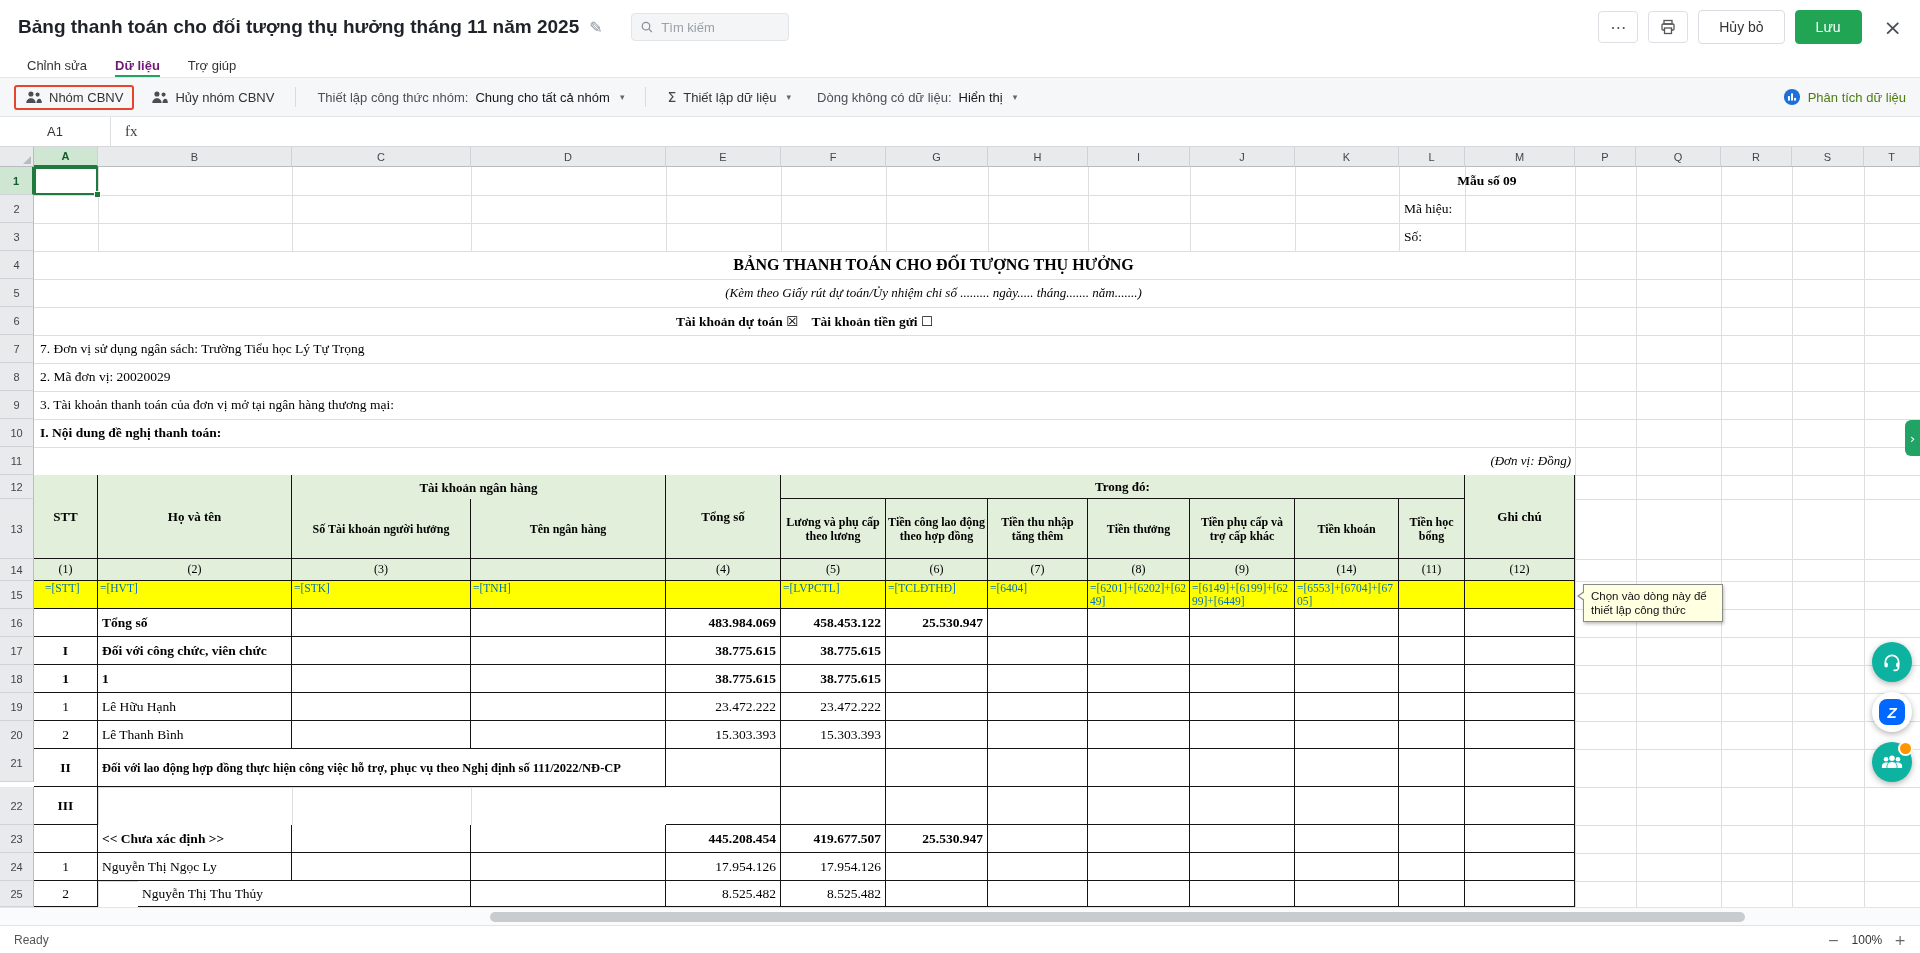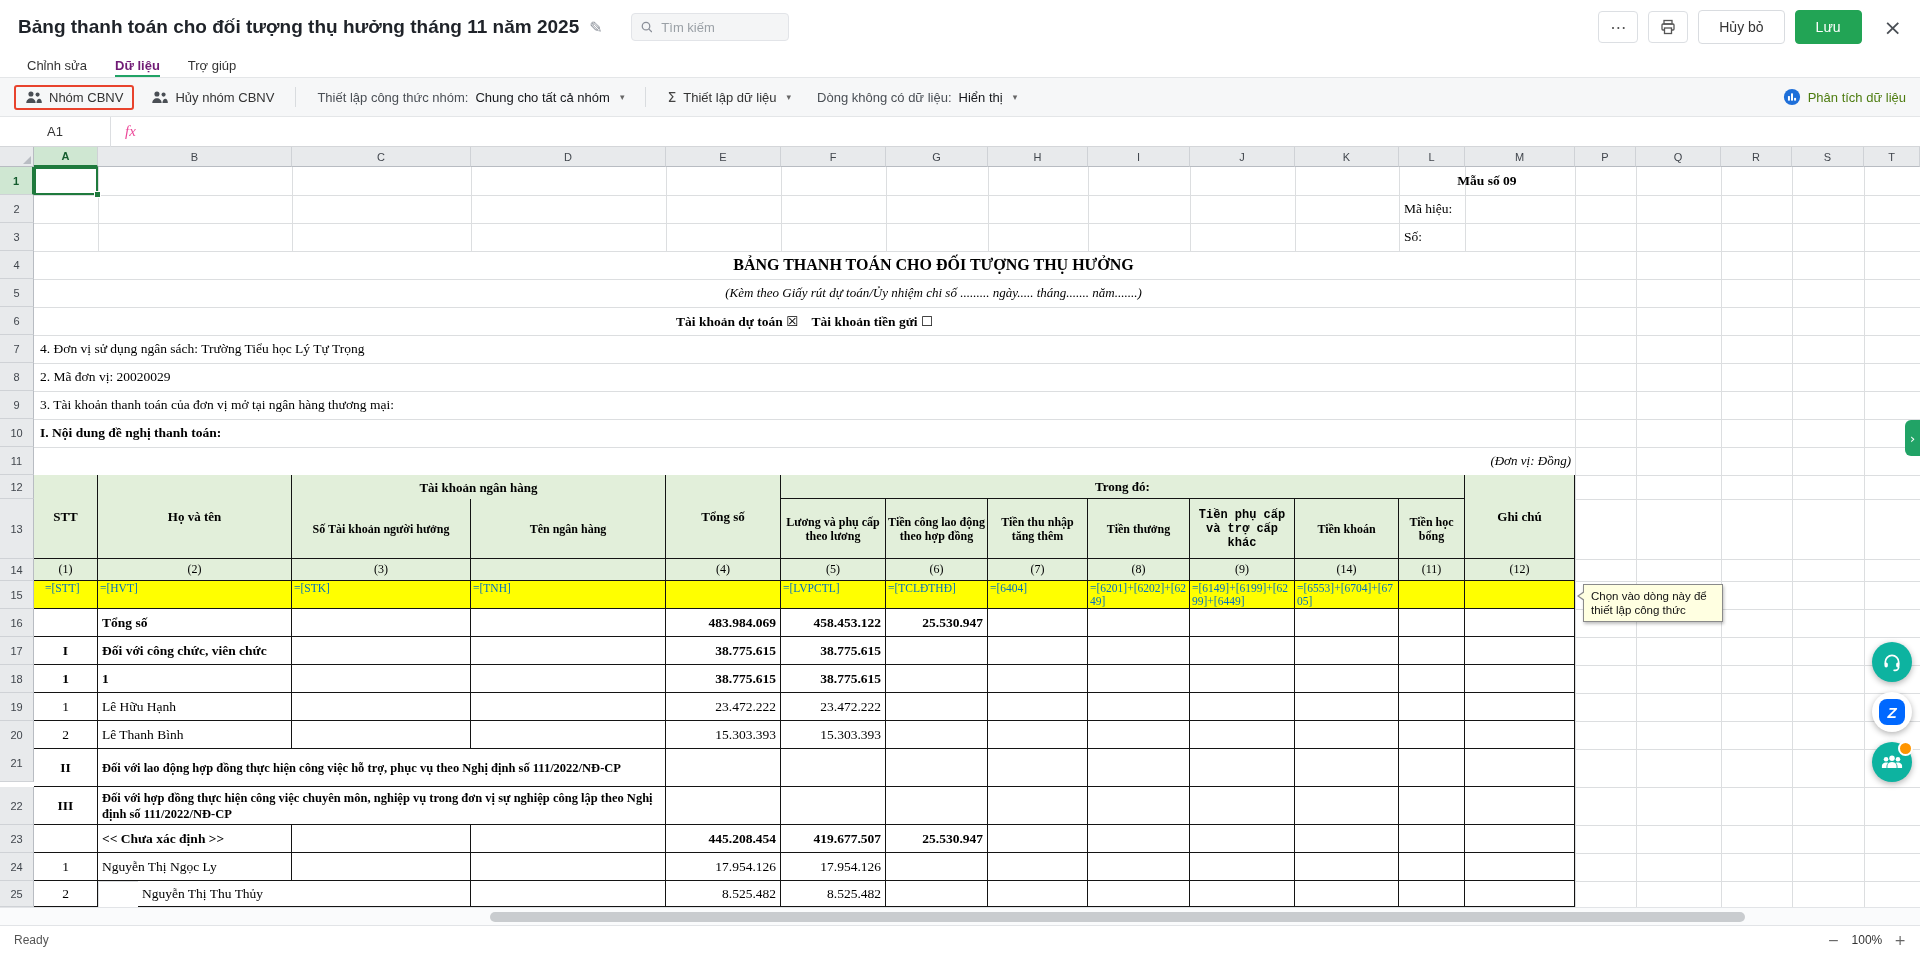--- a/index.html
+++ b/index.html
@@ -28,21 +28,21 @@
   .tbsep{width:1px;height:20px;background:#d9dcdf;margin:0 4px;}
   .tblabel{color:#4a4f55;}
   .tbvalue{color:#16181c;}
   .chev{font-family:"DejaVu Sans",sans-serif;font-size:9px;color:#666;margin-left:3px;}
   .sigma{font-family:"DejaVu Sans",sans-serif;font-size:14px;color:#444;}
   .toolbar-right{margin-left:auto;display:flex;align-items:center;gap:7px;cursor:pointer;}
   .analyze-label{color:#4d7c0f;font-size:13px;}
   
   .fbar{position:absolute;left:0;top:117px;width:1920px;height:30px;background:#fff;border-bottom:1px solid #d4d6d9;display:flex;align-items:center;box-sizing:border-box;}
   .namebox{width:110px;height:30px;line-height:30px;text-align:center;font-size:13px;color:#333;border-right:1px solid #dcdee1;cursor:pointer;}
-  .fxmark{font-family:"Liberation Serif",serif;font-style:italic;font-size:15px;color:#ec4899;padding:0 14px;text-align:center;}
+  .fxmark{font-family:"Liberation Serif",serif;font-size:15px;color:#404040;padding:0 14px;text-align:center;}
   .finput{flex:1;height:100%;}
   
   #sheet{position:absolute;left:0;top:147px;width:1920px;height:760px;background:#fff;overflow:hidden;}
   .corner{position:absolute;left:0;top:0;width:34px;height:20px;background:#e8eaec;border-right:1px solid #b8bcc2;border-bottom:1px solid #b8bcc2;box-sizing:border-box;}
   .corner::after{content:'';position:absolute;right:2px;bottom:2px;border-left:8px solid transparent;border-bottom:8px solid #b9bdc3;}
   .colhdr,.rowhdr{position:absolute;background:#e8eaec;font-size:11px;color:#41464d;display:flex;align-items:center;justify-content:center;box-sizing:border-box;cursor:pointer;}
   .colhdr{border-right:1px solid #cfd2d6;border-bottom:1px solid #b8bcc2;}
   .rowhdr{border-bottom:1px solid #cfd2d6;border-right:1px solid #b8bcc2;}
   .colhdr.sel{background:#cfe7d2;color:#145c2e;font-weight:bold;border-bottom:2px solid #1f7a3d;}
   .rowhdr.sel{background:#cfe7d2;color:#145c2e;font-weight:bold;border-right:2px solid #1f7a3d;}
@@ -277,38 +277,38 @@
     <div class="mcover" style="left: 35px; top: 217px; width: 1539px; height: 27px;"></div>
     <div class="mcover" style="left: 35px; top: 245px; width: 1539px; height: 27px;"></div>
     <div class="mcover" style="left: 35px; top: 273px; width: 1539px; height: 27px;"></div>
     <div class="mcover" style="left: 35px; top: 301px; width: 1539px; height: 27px;"></div>
     <div class="doc b center" style="left: 1399px; top: 20px; width: 176px; height: 28px;">Mẫu số 09</div>
     <div class="doc " style="left: 1404px; top: 48px; width: 171px; height: 28px;">Mã hiệu:</div>
     <div class="doc " style="left: 1404px; top: 76px; width: 171px; height: 28px;">Số:</div>
     <div class="doc b center title" style="left: 292px; top: 104px; width: 1283px; height: 28px;">BẢNG THANH TOÁN CHO ĐỐI TƯỢNG THỤ HƯỞNG</div>
     <div class="doc i center" style="left: 292px; top: 132px; width: 1283px; height: 28px;">(Kèm theo Giấy rút dự toán/Ủy nhiệm chi số ......... ngày..... tháng....... năm.......)</div>
     <div class="doc b center acc" style="left: 34px; top: 160px; width: 1541px; height: 28px;">Tài khoản dự toán ☒    Tài khoản tiền gửi ☐</div>
-    <div class="doc " style="left: 40px; top: 188px; width: 1210px; height: 28px;">4. Đơn vị sử dụng ngân sách: Trường Tiểu học Lý Tự Trọng</div>
+    <div class="doc " style="left: 40px; top: 188px; width: 1210px; height: 28px;">7. Đơn vị sử dụng ngân sách: Trường Tiểu học Lý Tự Trọng</div>
     <div class="doc " style="left: 40px; top: 216px; width: 1210px; height: 28px;">2. Mã đơn vị: 20020029</div>
     <div class="doc " style="left: 40px; top: 244px; width: 1210px; height: 28px;">3. Tài khoản thanh toán của đơn vị mở tại ngân hàng thương mại:</div>
     <div class="doc b" style="left: 40px; top: 272px; width: 1210px; height: 28px;">I. Nội dung đề nghị thanh toán:</div>
     <div class="doc i right" style="left: 1200px; top: 300px; width: 371px; height: 28px;">(Đơn vị: Đồng)</div>
     <div class="tframe" style="left: 34px; top: 328px; width: 1541px; height: 432px;"></div>
     <div class="tcell th big" style="left: 34px; top: 328px; width: 64px; height: 84px;">STT</div>
     <div class="tcell th big" style="left: 98px; top: 328px; width: 194px; height: 84px;">Họ và tên</div>
     <div class="tcell th big" style="left: 292px; top: 328px; width: 374px; height: 27px;">Tài khoản ngân hàng</div>
     <div class="tcell th" style="left: 471px; top: 352px; width: 195px; height: 60px;">Tên ngân hàng</div>
     <div class="tcell th" style="left: 292px; top: 352px; width: 179px; height: 60px;">Số Tài khoản người hưởng</div>
     <div class="tcell th big" style="left: 666px; top: 328px; width: 115px; height: 84px;">Tổng số</div>
     <div class="tcell th big" style="left: 781px; top: 328px; width: 684px; height: 24px;">Trong đó:</div>
     <div class="tcell th" style="left: 781px; top: 352px; width: 105px; height: 60px;">Lương và phụ cấp theo lương</div>
     <div class="tcell th" style="left: 886px; top: 352px; width: 102px; height: 60px;">Tiền công lao động theo hợp đồng</div>
     <div class="tcell th" style="left: 988px; top: 352px; width: 100px; height: 60px;">Tiền thu nhập tăng thêm</div>
     <div class="tcell th" style="left: 1088px; top: 352px; width: 102px; height: 60px;">Tiền thưởng</div>
-    <div class="tcell th" style="left: 1190px; top: 352px; width: 105px; height: 60px; font-family: Liberation Mono, monospace;">Tiền phụ cấp và trợ cấp khác</div>
+    <div class="tcell th" style="left: 1190px; top: 352px; width: 105px; height: 60px;">Tiền phụ cấp và trợ cấp khác</div>
     <div class="tcell th" style="left: 1295px; top: 352px; width: 104px; height: 60px;">Tiền khoán</div>
     <div class="tcell th" style="left: 1399px; top: 352px; width: 66px; height: 60px;">Tiền học bổng</div>
     <div class="tcell th big" style="left: 1465px; top: 328px; width: 110px; height: 84px;">Ghi chú</div>
     <div class="tcell cnum" style="left: 34px; top: 412px; width: 64px; height: 22px;">(1)</div>
     <div class="tcell cnum" style="left: 98px; top: 412px; width: 194px; height: 22px;">(2)</div>
     <div class="tcell cnum" style="left: 292px; top: 412px; width: 179px; height: 22px;">(3)</div>
     <div class="tcell cnum" style="left: 471px; top: 412px; width: 195px; height: 22px;"></div>
     <div class="tcell cnum" style="left: 666px; top: 412px; width: 115px; height: 22px;">(4)</div>
     <div class="tcell cnum" style="left: 781px; top: 412px; width: 105px; height: 22px;">(5)</div>
     <div class="tcell cnum" style="left: 886px; top: 412px; width: 102px; height: 22px;">(6)</div>
@@ -401,21 +401,20 @@
     <div class="tcell dc num bold" style="left: 666px; top: 602px; width: 115px; height: 38px;"></div>
     <div class="tcell dc num bold" style="left: 781px; top: 602px; width: 105px; height: 38px;"></div>
     <div class="tcell dc num bold" style="left: 886px; top: 602px; width: 102px; height: 38px;"></div>
     <div class="tcell dc" style="left: 988px; top: 602px; width: 100px; height: 38px;"></div>
     <div class="tcell dc" style="left: 1088px; top: 602px; width: 102px; height: 38px;"></div>
     <div class="tcell dc" style="left: 1190px; top: 602px; width: 105px; height: 38px;"></div>
     <div class="tcell dc" style="left: 1295px; top: 602px; width: 104px; height: 38px;"></div>
     <div class="tcell dc" style="left: 1399px; top: 602px; width: 66px; height: 38px;"></div>
     <div class="tcell dc" style="left: 1465px; top: 602px; width: 110px; height: 38px;"></div>
     <div class="tcell dc ct bold" style="left: 34px; top: 640px; width: 64px; height: 38px;">III</div>
-    <div class="tcell dc nm tall bold" style="left: 98px; top: 640px; width: 568px; height: 38px;">Đối với hợp đồng thực hiện công việc chuyên môn, nghiệp vụ trong đơn vị sự nghiệp công lập theo Nghị định số 111/2022/NĐ-CP</div>
     <div class="tcell dc num bold" style="left: 666px; top: 640px; width: 115px; height: 38px;"></div>
     <div class="tcell dc num bold" style="left: 781px; top: 640px; width: 105px; height: 38px;"></div>
     <div class="tcell dc num bold" style="left: 886px; top: 640px; width: 102px; height: 38px;"></div>
     <div class="tcell dc" style="left: 988px; top: 640px; width: 100px; height: 38px;"></div>
     <div class="tcell dc" style="left: 1088px; top: 640px; width: 102px; height: 38px;"></div>
     <div class="tcell dc" style="left: 1190px; top: 640px; width: 105px; height: 38px;"></div>
     <div class="tcell dc" style="left: 1295px; top: 640px; width: 104px; height: 38px;"></div>
     <div class="tcell dc" style="left: 1399px; top: 640px; width: 66px; height: 38px;"></div>
     <div class="tcell dc" style="left: 1465px; top: 640px; width: 110px; height: 38px;"></div>
     <div class="tcell dc ct bold" style="left: 34px; top: 678px; width: 64px; height: 28px;"></div>

